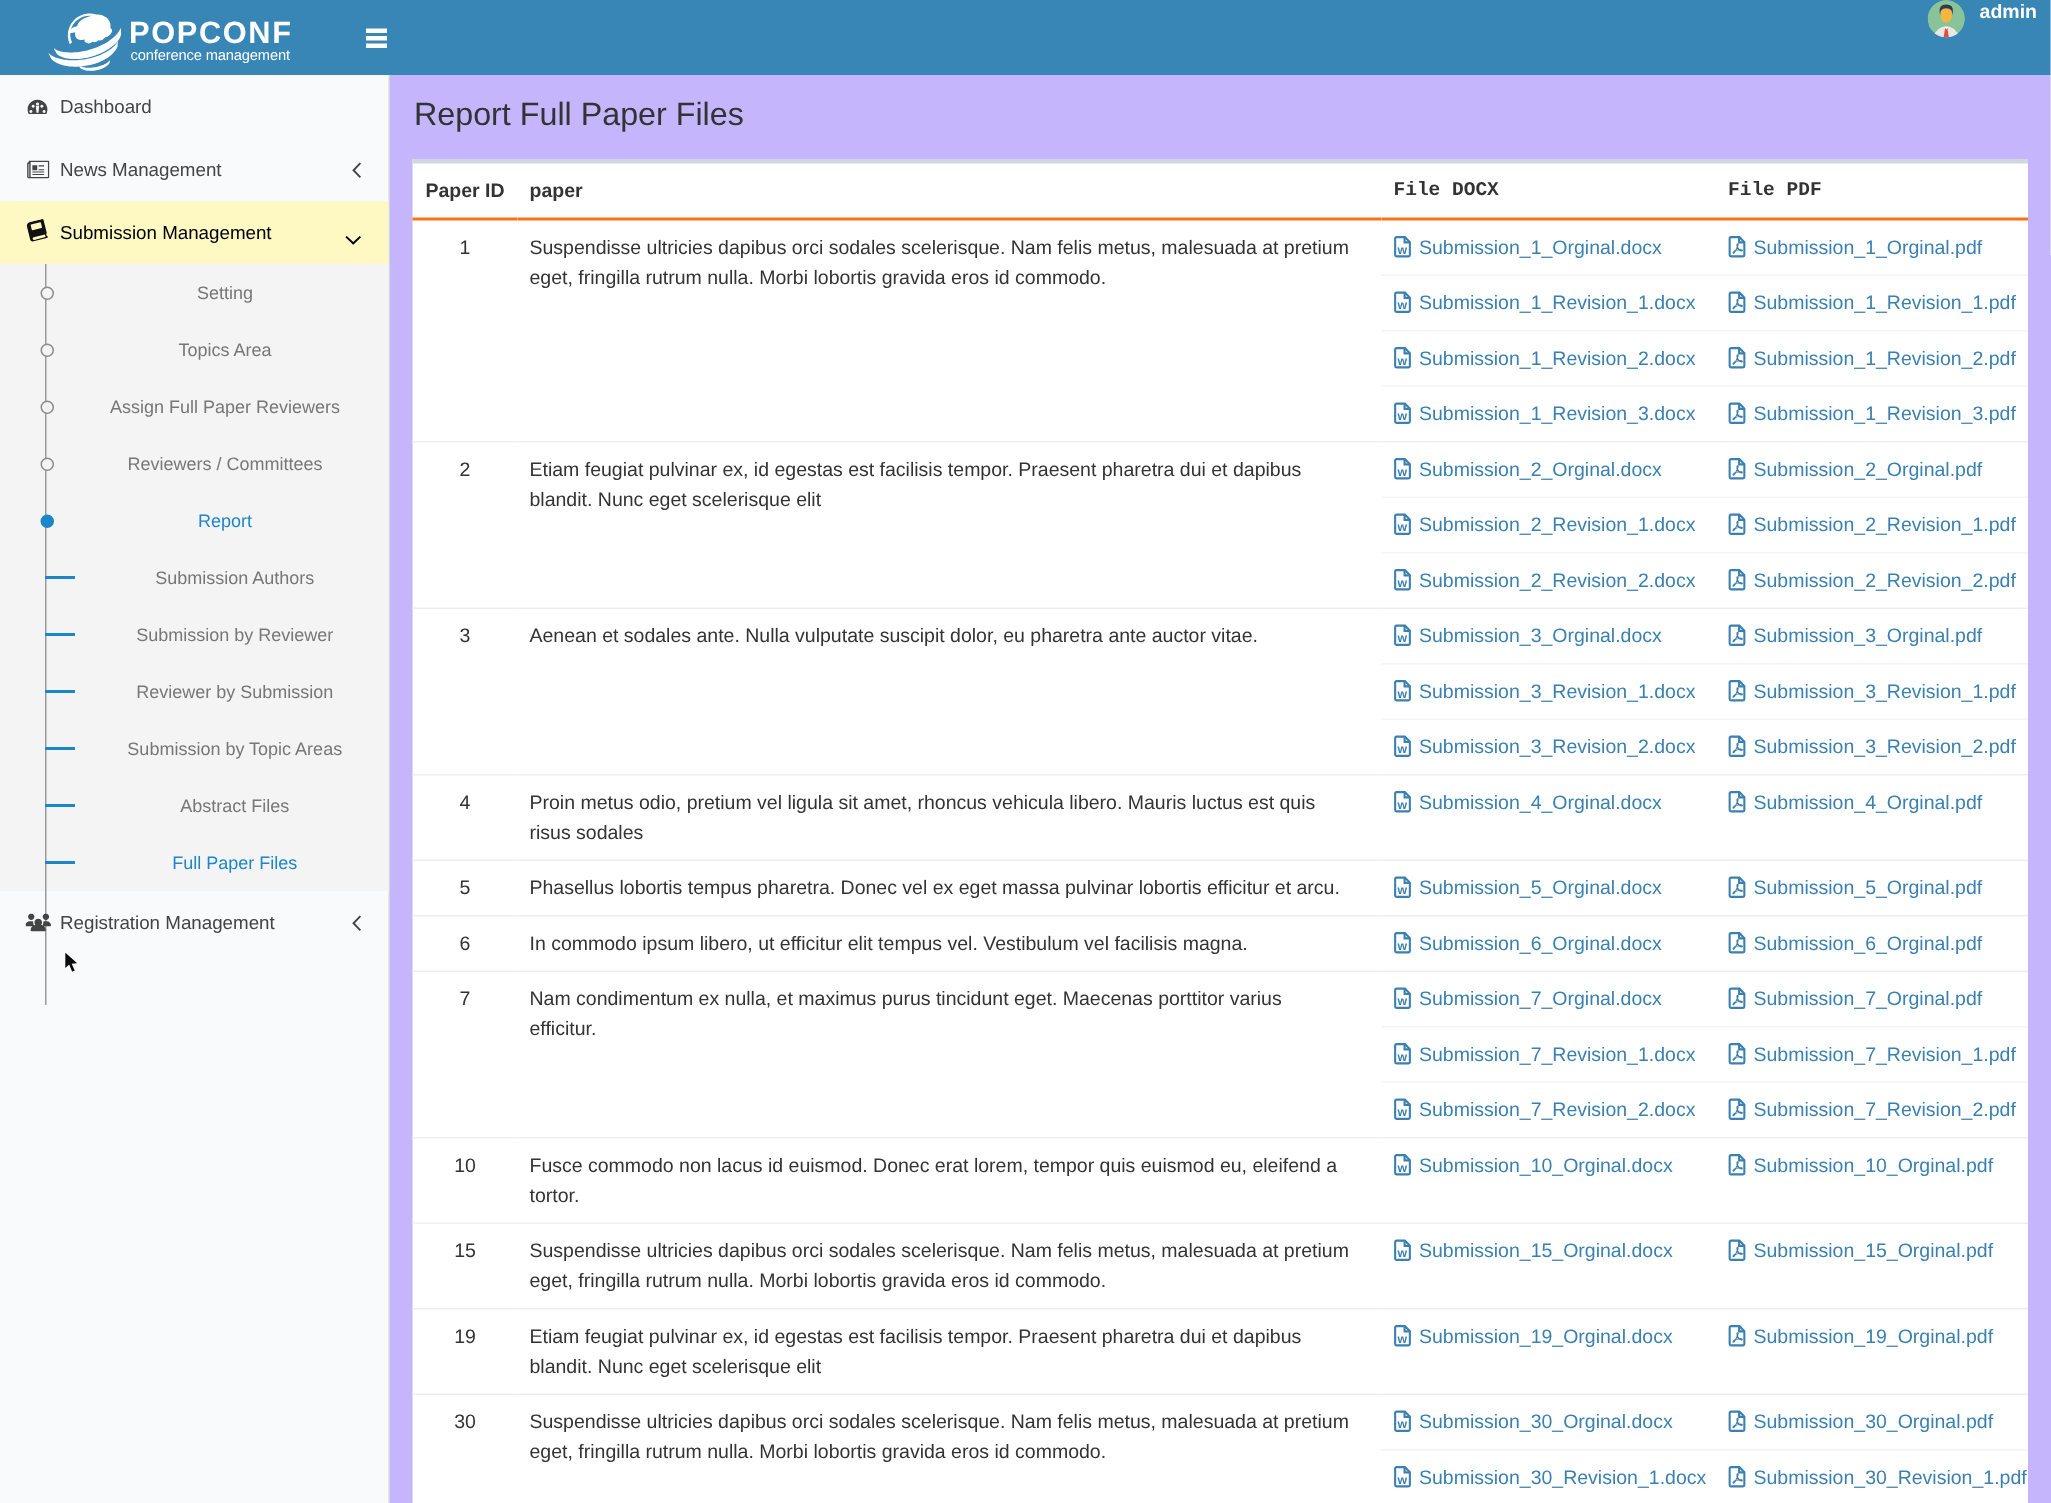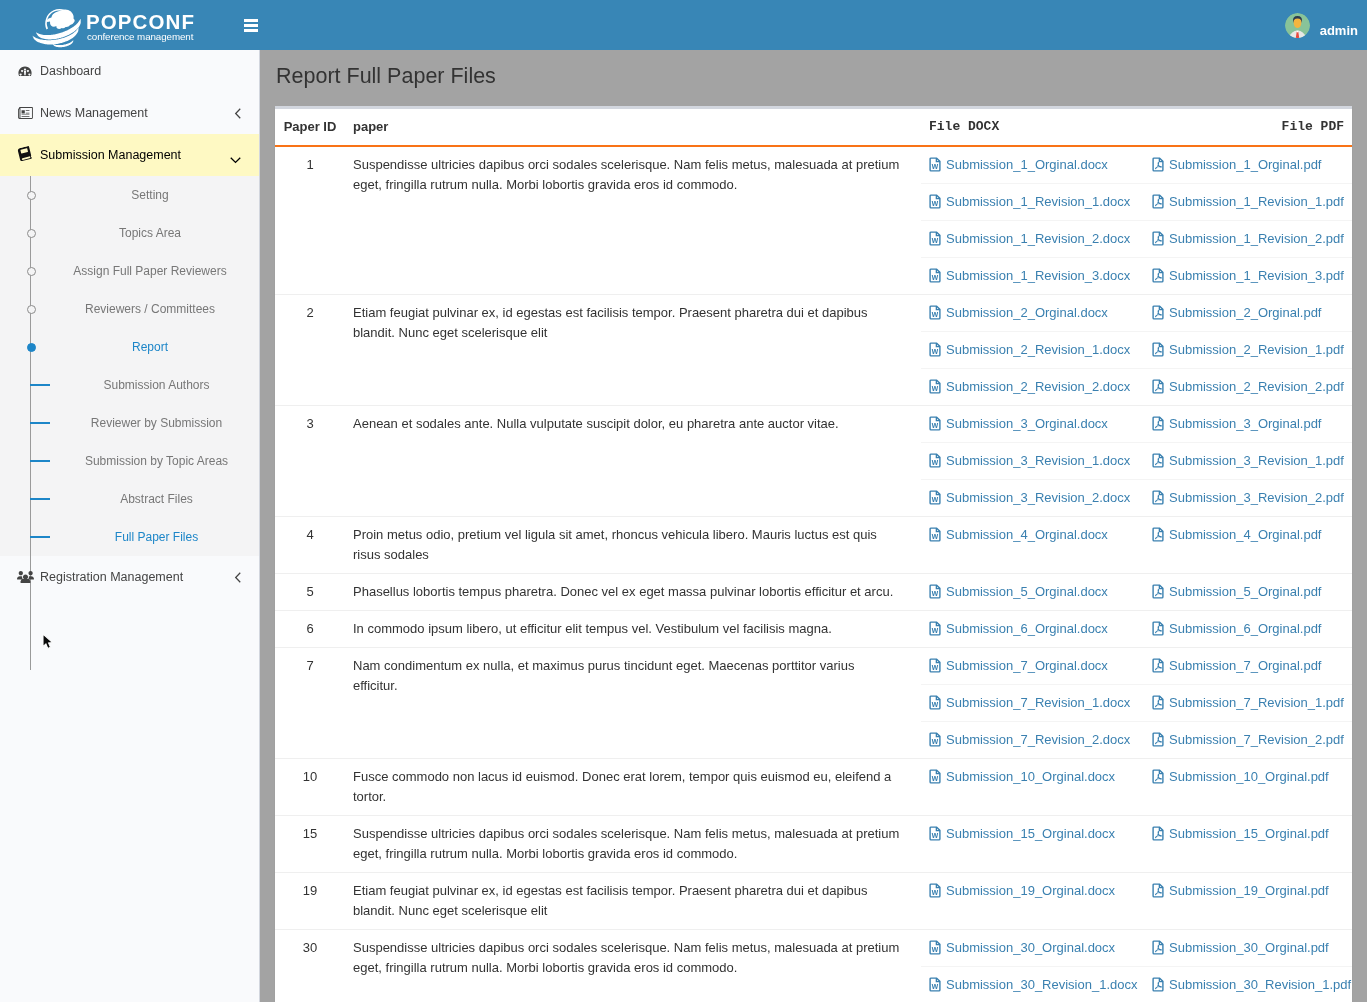--- a/index.html
+++ b/index.html
@@ -2,40 +2,40 @@
 <html><head>
 <meta charset="utf-8">
 <style>
 * { margin:0; padding:0; box-sizing:border-box; }
 html,body { width:1367px; height:1002px; overflow:hidden; font-family:"Liberation Sans",sans-serif; font-size:13px; color:#333; background:#ecf0f5; }
 a { text-decoration:none; }
 .main-header { position:absolute; top:0; left:0; width:1367px; height:50px; background:#3886b6; z-index:30; }
 .logo { position:absolute; left:0; top:0; }
 .toggle-btn { position:absolute; left:244px; top:19px; width:14px; height:13px; }
 .toggle-btn span { display:block; width:14px; height:2.5px; background:#fff; margin-bottom:2.5px; }
-.user-panel { position:absolute; right:9px; top:0; height:38px; display:flex; align-items:flex-end; }
+.user-panel { position:absolute; right:9px; top:0; height:38px; display:flex; align-items:flex-start; }
 .user-avatar { width:25px; height:25px; border-radius:50%; overflow:hidden; }
 .user-name { color:#fff; font-size:13px; margin-left:10px; font-weight:700; }
 .main-sidebar { position:absolute; top:50px; left:0; width:260px; height:952px; background:#f9fafc; border-right:1px solid #d2d6de; z-index:20; }
 .sidebar-menu { list-style:none; }
 .sidebar-menu > li > a { display:block; position:relative; height:42px; padding:12px 5px 12px 15px; color:#444; font-size:12.5px; line-height:18px; }
 .sidebar-menu > li > a .menu-ico { display:inline-block; width:20px; margin-right:5px; text-align:center; }
 .sidebar-menu > li > a .menu-ico svg { vertical-align:-2px; }
 .sidebar-menu > li.active-tree { background:#fef9c3; }
 .sidebar-menu > li.active-tree > a { color:#000; }
 .pull-right-chev { position:absolute; right:18px; top:14px; }
 .treeview-menu { list-style:none; background:#f4f4f5; position:relative; padding-bottom:0; }
 .treeview-menu a { display:block; height:38px; padding:10px 5px 9px 46px; color:#777; font-size:12px; position:relative; line-height:19px;text-align:center; }
 .treeview-menu a.lvl3 { padding-left:59px; }
 .treeview-menu a.active { color:#1d86c8; }
 .tree-line { position:absolute; left:30px; top:0; width:1px; height:494px; background:#9a9a9a; }
 .dot-circle { position:absolute; left:26.5px; top:15px; width:9px; height:9px; border:1px solid #8c8c8c; border-radius:50%; background:#f4f4f5; }
 .dot-circle.filled { background:#1d86c8; border-color:#1d86c8; }
 .dash-ico { position:absolute; left:30px; top:18px; width:20px; height:2px; background:#1d86c8; }
-.content-wrapper { position:absolute; top:50px; left:260px; width:1107px; height:952px; background:#a3a3a3; overflow:hidden; }
+.content-wrapper { position:absolute; top:50px; left:260px; width:1107px; height:952px; background:#c4b5fd; overflow:hidden; }
 h1.page-title { font-size:21.5px; font-weight:400; color:#333; padding:13px 15px 0 16px; line-height:26.4px; height:41.4px; }
 .box { margin:15px 15px 0 15px; background:#fff; border-top:3px solid #d2d6de; box-shadow:0 1px 1px rgba(0,0,0,0.1); }
 table.main-tbl { width:100%; border-collapse:collapse; table-layout:fixed; }
 table.main-tbl th { text-align:left; font-weight:700; font-size:13px; color:#333; padding:8px; border-bottom:2px solid #f97316; line-height:20px; white-space:nowrap; }
 table.main-tbl > tbody > tr > td { vertical-align:top; padding:0; }
 table.main-tbl > tbody > tr > td.pid { padding:8px; text-align:center; line-height:20px; }
 table.main-tbl > tbody > tr > td.desc { padding:8px; line-height:20px; }
 table.main-tbl > tbody > tr + tr > td { border-top:1px solid #efefef; }
 table.files { width:100%; border-collapse:collapse; table-layout:fixed; }
 table.files td { padding:8px; line-height:20px; white-space:nowrap; overflow:visible; }
@@ -78,20 +78,21 @@
             </svg></span>
     </a>
       <div class="treeview-menu">
         <div class="tree-line"></div>
         <a href="#"><span class="dot-circle"></span>Setting</a>
         <a href="#"><span class="dot-circle"></span>Topics Area</a>
         <a href="#"><span class="dot-circle"></span>Assign Full Paper Reviewers</a>
         <a href="#"><span class="dot-circle"></span>Reviewers / Committees</a>
         <a href="#" class="active"><span class="dot-circle filled"></span>Report</a>
         <a href="#" class="lvl3"><span class="dash-ico"></span>Submission Authors</a>
+        <a href="#" class="lvl3"><span class="dash-ico"></span>Submission by Reviewer</a>
         <a href="#" class="lvl3"><span class="dash-ico"></span>Reviewer by Submission</a>
         <a href="#" class="lvl3"><span class="dash-ico"></span>Submission by Topic Areas</a>
         <a href="#" class="lvl3"><span class="dash-ico"></span>Abstract Files</a>
         <a href="#" class="lvl3 active"><span class="dash-ico"></span>Full Paper Files</a>
       </div>
     </li>
     <li>
         <a href="#"><span class="menu-ico">
       <svg width="17" height="12" viewBox="0 0 640 448">
               <path fill="#444" d="M144 160c-44.2 0-80-35.8-80-80S99.8 0 144 0s80 35.8 80 80s-35.8 80-80 80zm368 0c-44.2 0-80-35.8-80-80s35.8-80 80-80s80 35.8 80 80s-35.8 80-80 80zM0 298.7C0 239.8 47.8 192 106.7 192h42.7c15.9 0 31 3.5 44.6 9.7c-1.3 7.2-1.9 14.7-1.9 22.3c0 38.2 16.8 72.5 43.3 96c-0.2 0-0.4 0-0.7 0H26.7C12 320 0 310.5 0 298.7zM405.3 320c-0.2 0-0.4 0-0.7 0c26.6-23.5 43.3-57.8 43.3-96c0-7.6-0.7-15-1.9-22.3c13.6-6.3 28.7-9.7 44.6-9.7h42.7C592.2 192 640 239.8 640 298.7c0 11.8-12 21.3-26.7 21.3H405.3zM224 224c0-53 43-96 96-96s96 43 96 96s-43 96-96 96s-96-43-96-96zM128 421.3c0-73.6 59.7-133.3 133.3-133.3h117.3c73.6 0 133.3 59.7 133.3 133.3c0 14.7-11.9 26.7-26.7 26.7H154.7c-14.7 0-26.7-11.9-26.7-26.7z"></path>
@@ -113,21 +114,21 @@
           <col style="width:576px">
           <col style="width:431px">
         </colgroup>
       <thead>
         <tr>
             <th style="text-align:center;padding:8px 0;">Paper ID</th>
             <th>paper</th>
             <th style="padding:0;">
               <div style="display:flex;font-family:Liberation Mono, monospace;">
                 <div style="width:223px;padding:8px;">File DOCX</div>
-                <div style="width:208px;padding:8px;text-align:right;">File PDF</div>
+                <div style="width:208px;padding:8px;">File PDF</div>
               </div>
             </th>
           </tr>
       </thead>
       <tbody>
 <tr>
             <td class="pid">1</td>
             <td class="desc">Suspendisse ultricies dapibus orci sodales scelerisque. Nam felis metus, malesuada at pretium<br>eget, fringilla rutrum nulla. Morbi lobortis gravida eros id commodo.</td>
             <td>
               <table class="files">

